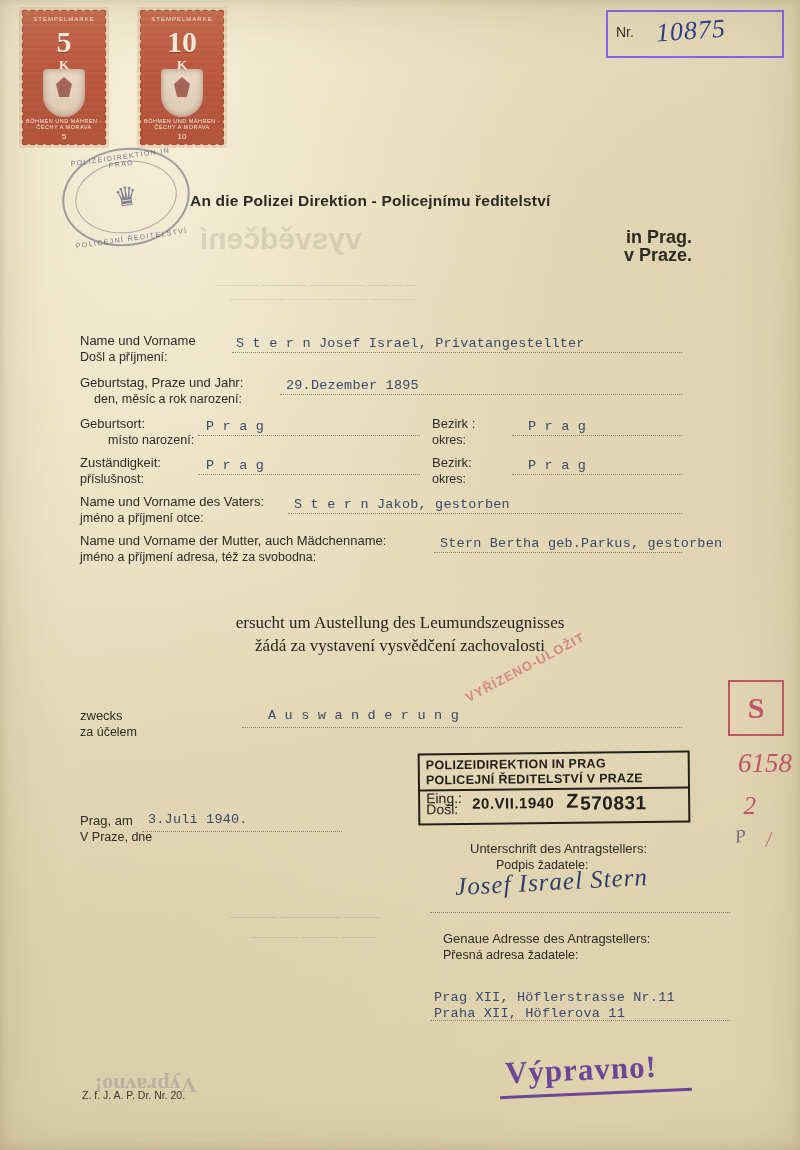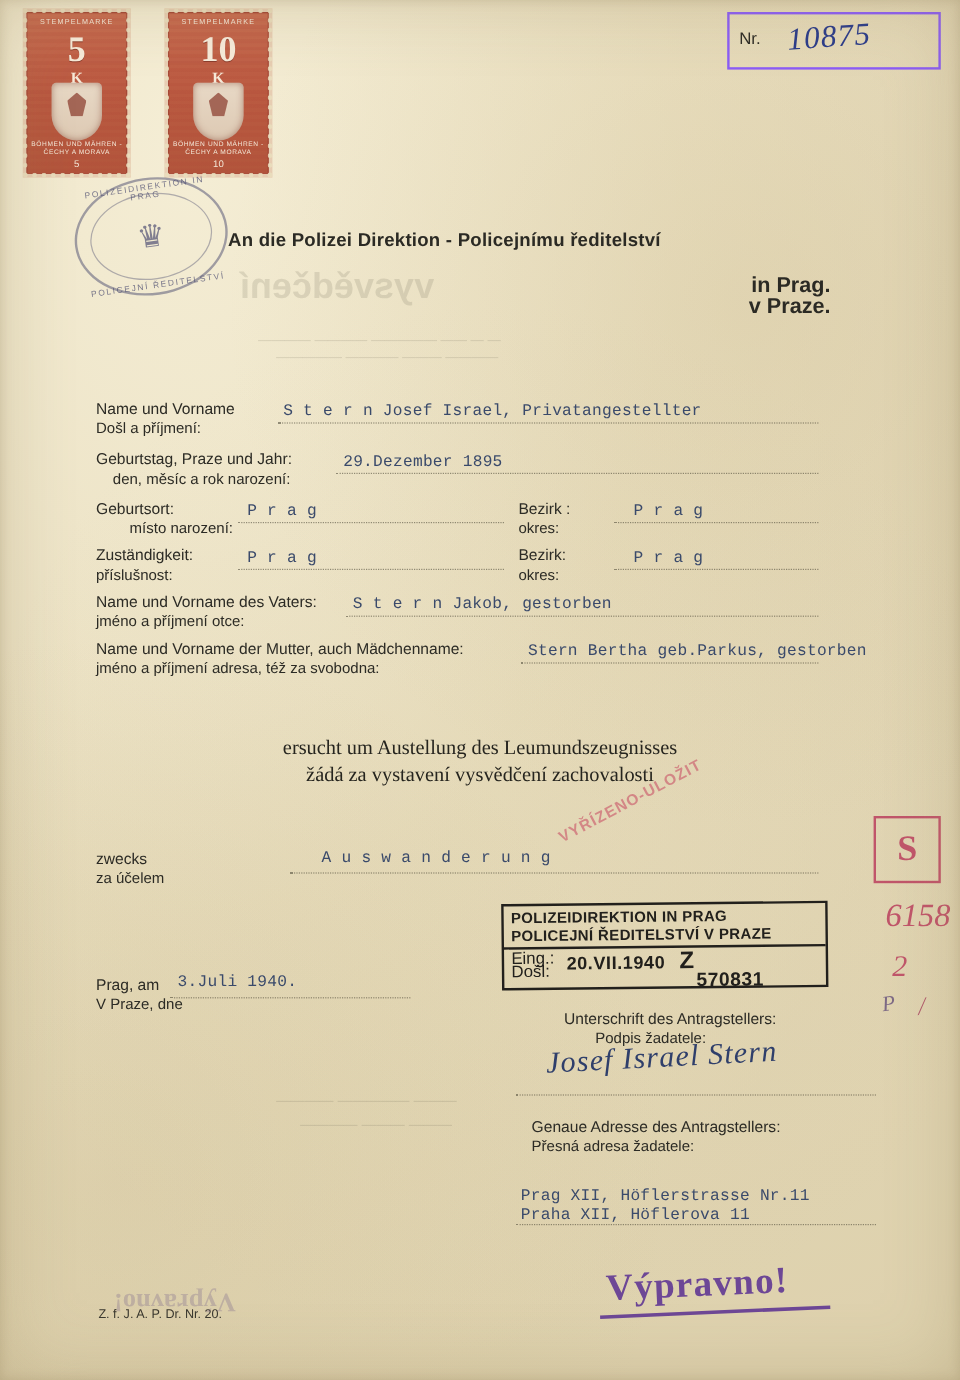--- a/index.html
+++ b/index.html
@@ -154,21 +154,21 @@
     position:absolute;left:418px;top:752px;width:268px;height:68px;
     border:2px solid #22201c;color:#22201c;
     font-family:"Liberation Sans",sans-serif;
     transform:rotate(-0.6deg);
   }
   .offstamp .l1{position:absolute;left:6px;top:3px;font-size:12.5px;font-weight:bold;letter-spacing:.3px;}
   .offstamp .l2{position:absolute;left:6px;top:18px;font-size:12.5px;font-weight:bold;letter-spacing:.3px;}
   .offstamp .rule{position:absolute;left:0;right:0;top:34px;border-top:2px solid #22201c;}
   .offstamp .ein{position:absolute;left:6px;top:38px;font-size:14px;line-height:11px;font-weight:normal;}
   .offstamp .date{position:absolute;left:52px;top:40px;font-size:15px;font-weight:bold;letter-spacing:.5px;}
-  .offstamp .znum{position:absolute;left:160px;top:55px;font-size:16px;font-weight:bold;letter-spacing:.5px;}
+  .offstamp .znum{position:absolute;left:160px;top:39px;font-size:19px;font-weight:bold;letter-spacing:.5px;}
   .offstamp .zmark{position:absolute;left:146px;top:36px;font-size:20px;font-weight:bold;}
 
   
   .sbox{
     position:absolute;right:16px;top:680px;width:52px;height:52px;border:2px solid #c0556a;
   }
   .sbox span{
     position:absolute;left:50%;top:50%;transform:translate(-50%,-50%);
     color:#c0556a;font-size:30px;font-weight:bold;font-family:"Liberation Serif",serif;
   }

